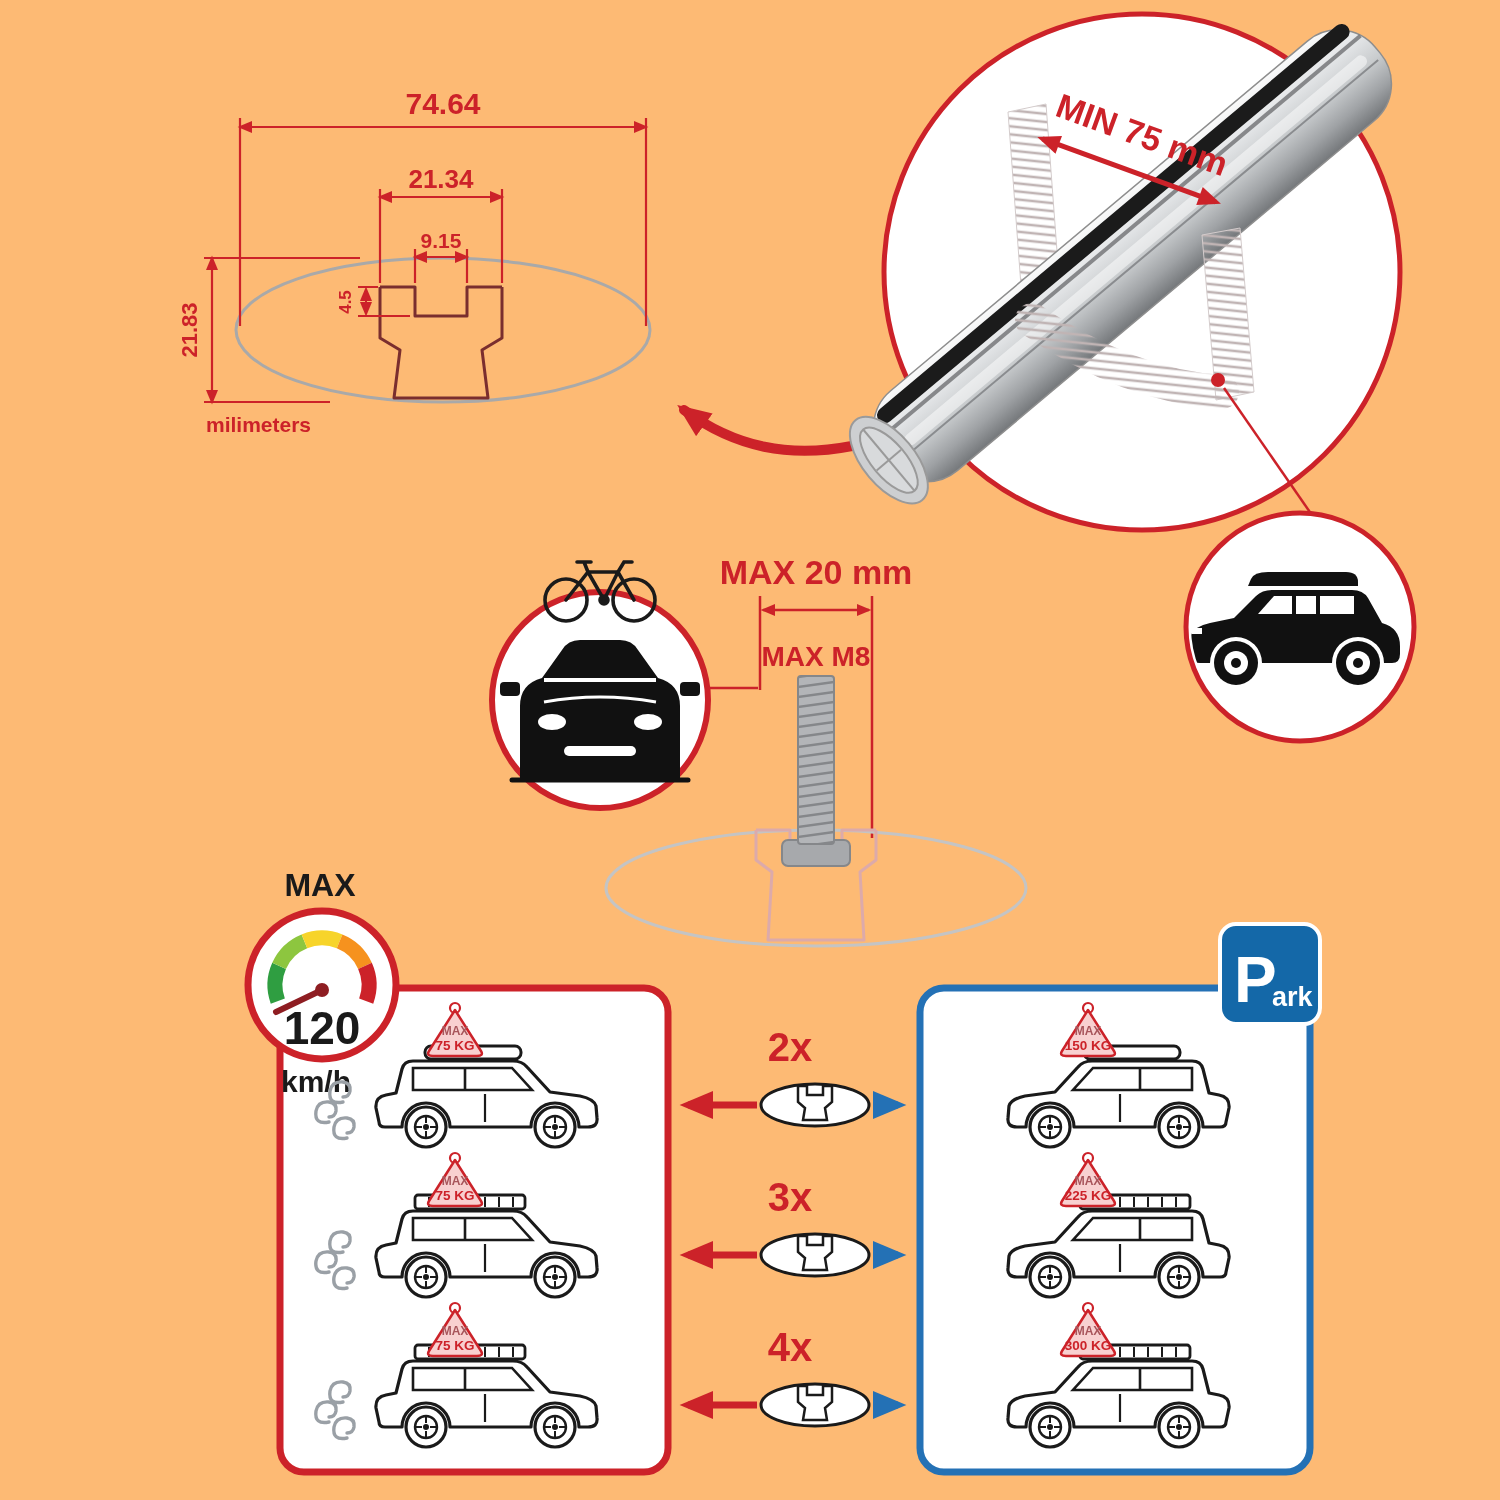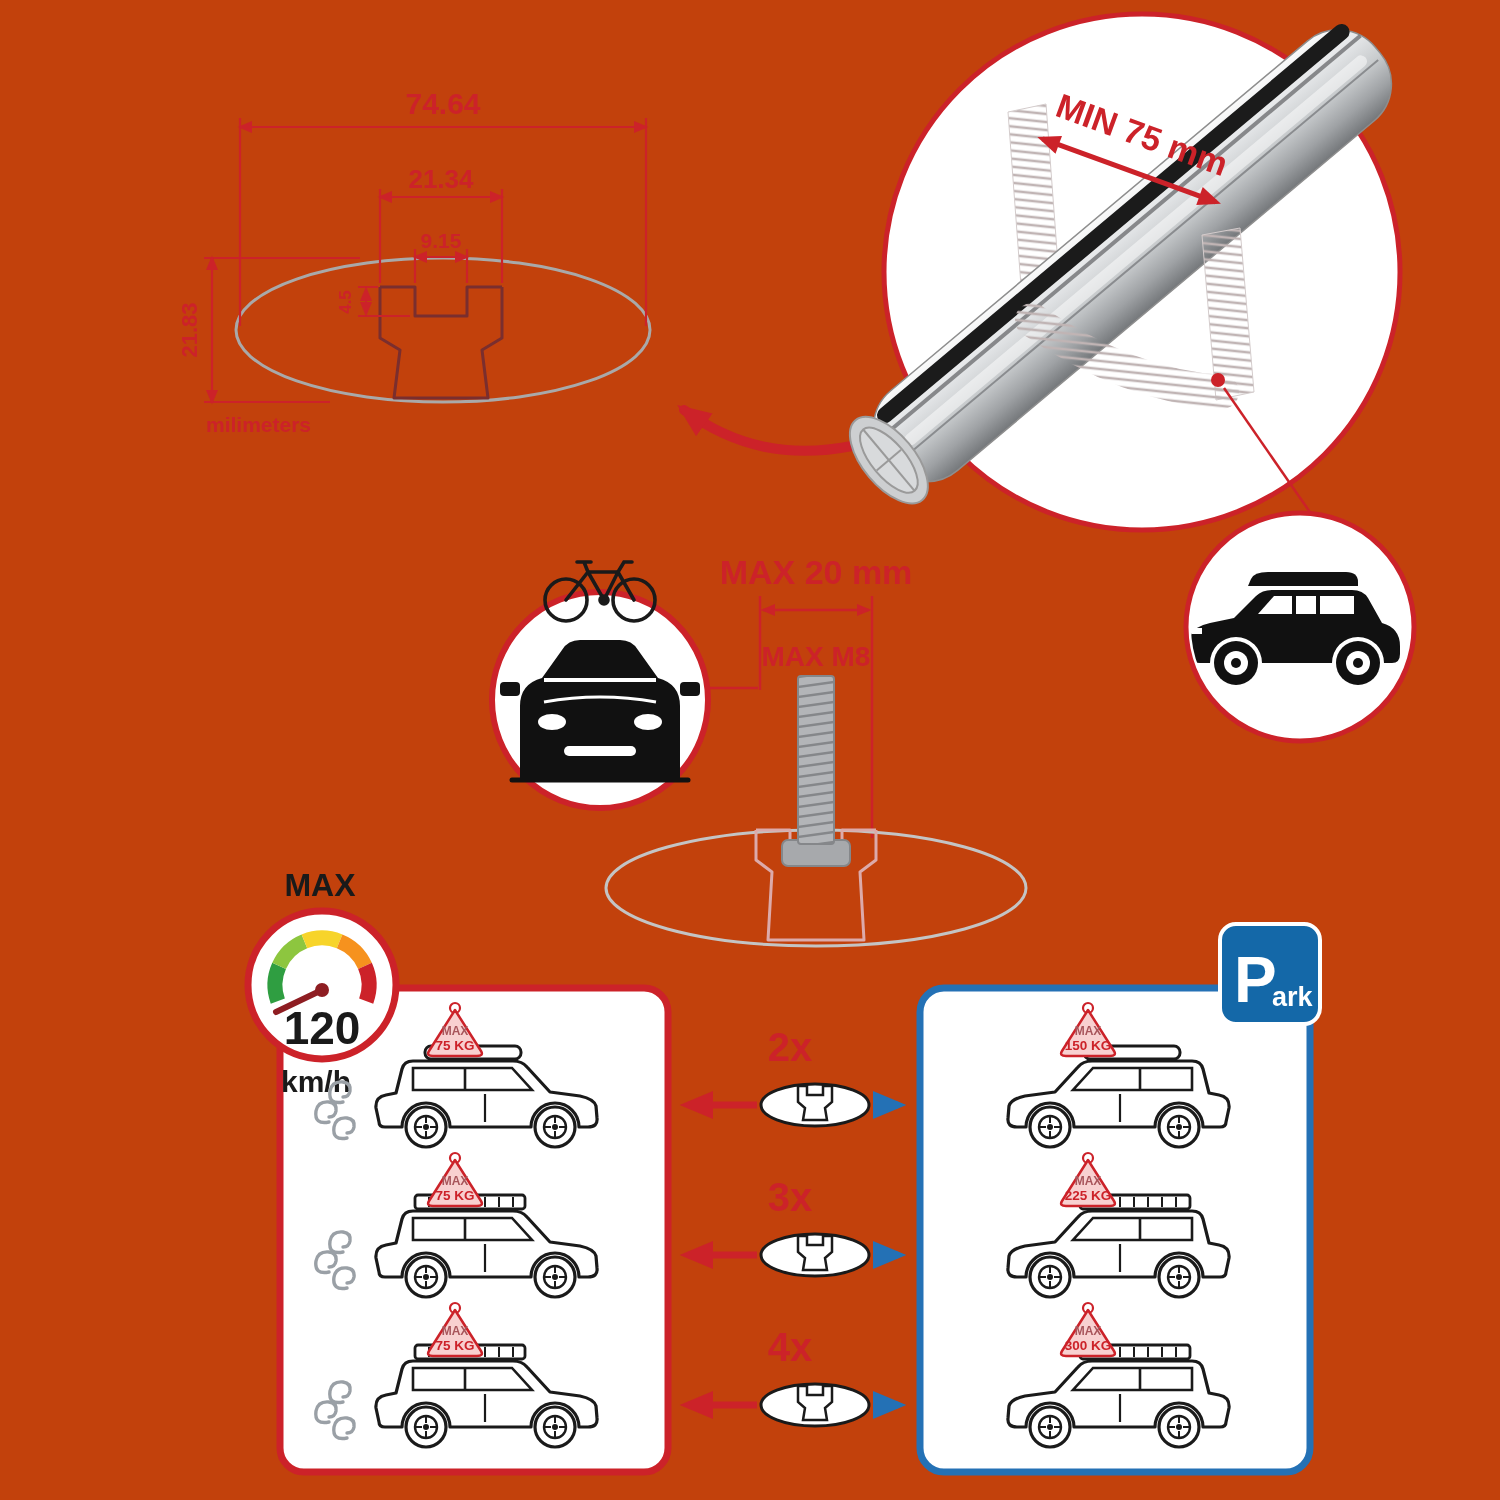--- a/index.html
+++ b/index.html
@@ -1,16 +1,16 @@
 <!DOCTYPE html>
 <html><head>
 <meta charset="utf-8">
 <style>
   html,body{margin:0;padding:0;background:#fff;}
-  .canvas{width:1500px;height:1500px;position:relative;background:#c2410c;overflow:hidden;}
+  .canvas{width:1500px;height:1500px;position:relative;background:#fdba74;overflow:hidden;}
   svg{display:block;}
   text{font-family:"Liberation Sans", sans-serif;}
   .red{fill:#cc2229;}
   .blk{fill:#1a1a1a;}
   .wht{fill:#ffffff;}
   .flagmax{fill:#a8555b;}
   .bold{font-weight:bold;}
 </style>
 </head>
 <body>

